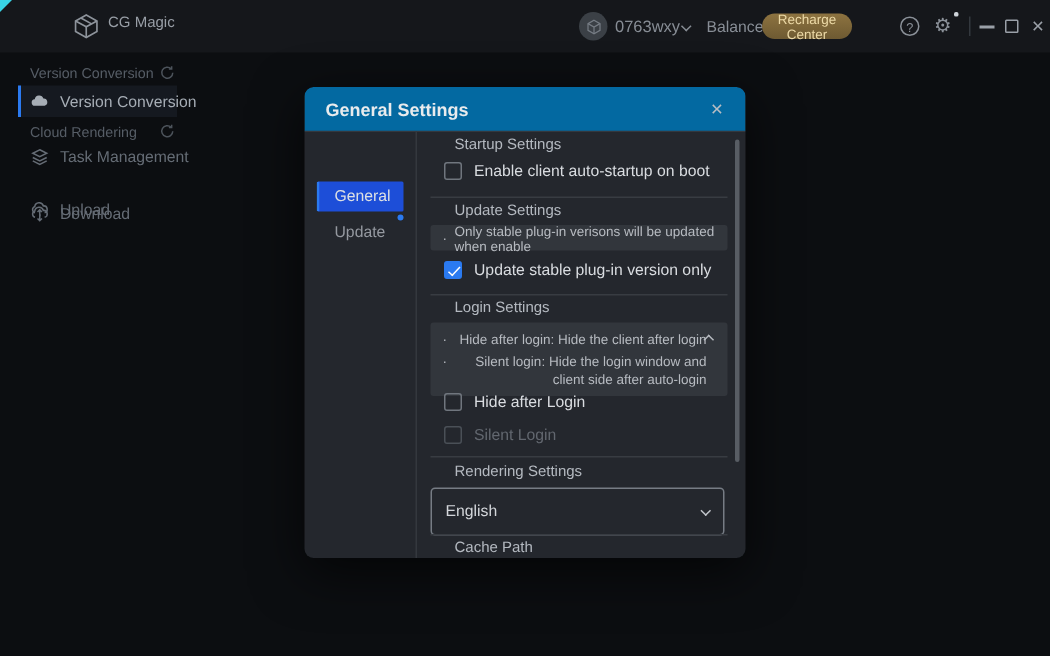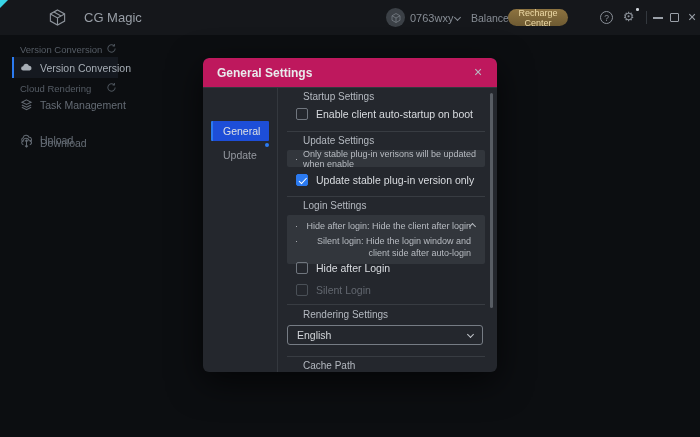--- a/index.html
+++ b/index.html
@@ -5,21 +5,21 @@
   * { margin:0; padding:0; box-sizing:border-box; }
   html,body { width:700px; height:437px; }
   body { font-family:"Liberation Sans","DejaVu Sans",sans-serif; background:#0b0d10; overflow:hidden; }
   .app { position:relative; width:700px; height:437px; background:#0c0e11; overflow:hidden; }
 
   
   .topbar { position:absolute; left:0; top:0; width:700px; height:35px; background:#15171b; }
   .corner-tri { position:absolute; left:0; top:0; width:0; height:0;
     border-top:8px solid #38d4e6; border-right:8px solid transparent; }
   .logo { position:absolute; left:48px; top:8px; width:19px; height:19px; color:#8d939b; }
-  .app-name { position:absolute; left:84px; top:10px; font-size:13px; color:#989ea6; }
+  .app-name { position:absolute; left:72px; top:10px; font-size:10px; color:#989ea6; }
   .avatar { position:absolute; left:386px; top:8px; width:19px; height:19px; border-radius:50%;
     background:#3b4046; display:flex; align-items:center; justify-content:center; color:#777d85; }
   .username { position:absolute; left:410px; top:12px; font-size:11px; color:#878d95; }
   .user-caret { position:absolute; left:455px; top:15px; color:#878d95; }
   .balance { position:absolute; left:471px; top:12px; font-size:10.5px; color:#878d95; }
   .recharge { position:absolute; left:508px; top:9px; width:60px; height:17px; border-radius:9px;
     background:linear-gradient(180deg,#8d7340,#6e5a32); border:none; color:#ecd9a6;
     font-size:9px; font-family:inherit; display:flex; align-items:center; justify-content:center; cursor:pointer; }
   .help-btn { position:absolute; left:600px; top:11px; width:13px; height:13px; border-radius:50%;
     border:1px solid #8a9098; color:#8a9098; font-size:8.5px; display:flex; align-items:center; justify-content:center; }
@@ -36,21 +36,21 @@
   .side-sec-icon { position:absolute; left:106px; width:11px; height:11px; color:#4c535b; }
   .side-item { position:absolute; left:12px; width:106px; height:19px; display:flex; align-items:center; cursor:pointer; color:#656c75; }
   .side-item .icn { width:13px; height:13px; margin-left:8px; flex:none; }
   .side-item .lbl { margin-left:7px; font-size:10.5px; white-space:nowrap; }
   .side-item.active { height:21px; background:#151920; border-left:2px solid #2b7af0; color:#a6adb5; }
   .side-item.active .icn { margin-left:6px; }
 
   
   .modal { position:absolute; left:203px; top:58px; width:294px; height:314px; background:#24272d;
     border-radius:6px; box-shadow:0 10px 34px rgba(0,0,0,.65); overflow:hidden; }
-  .m-header { position:absolute; left:0; top:0; width:100%; height:30px; background:#be185d;
+  .m-header { position:absolute; left:0; top:0; width:100%; height:30px; background:#0369a1;
     border-bottom:1px solid #34383e; border-radius:6px 6px 0 0; }
   .m-title { position:absolute; left:14px; top:8px; font-size:12px; font-weight:bold; color:#e9ebed; }
   .m-close { position:absolute; right:11px; top:5px; width:16px; height:18px; color:#b8bdc3; font-size:14px; line-height:18px; text-align:center; cursor:pointer; }
   .m-nav { position:absolute; left:0; top:30px; bottom:0; width:75px; border-right:1px solid #34383e; }
   .m-nav-item { position:absolute; left:8px; width:58px; height:20px; display:flex; align-items:center;
     padding-left:12px; font-size:10.5px; color:#9599a0; cursor:pointer; }
   .m-nav-item.sel { background:#1d4ed8; border-left:2px solid #2b7af0; padding-left:10px; color:#dde0e3; border-radius:1px; }
   .m-nav-dot { position:absolute; left:62px; top:55px; width:4px; height:4px; border-radius:50%; background:#2b7af0; }
 
   .sec-label { position:absolute; left:84px; font-size:10px; color:#b4b9c0;margin-left:16px; }
@@ -69,21 +69,21 @@
   .hint-row::before, .hint-line::before { content:"·"; margin-right:5px; color:#b7bbc1; }
   .hint-box { position:absolute; left:84px; width:198px; background:#32363c; border-radius:2px; padding:5px 8px 5px 8px; }
   .hint-line { display:flex; font-size:9px; color:#b7bbc1; line-height:12px; }
   .hint-line + .hint-line { margin-top:3px; }
   .hint-line .txt { width:168px; }
   .caret { display:inline-block; width:5px; height:5px; border-right:1.2px solid currentColor; border-bottom:1.2px solid currentColor; }
   .caret.up { transform:rotate(-135deg); }
   .caret.down { transform:rotate(45deg); }
   .box-caret { position:absolute; right:10px; top:9px; color:#b7bbc1; cursor:pointer; }
 
-  .select { position:absolute; left:84px; width:196px; height:20px; border:1px solid #767c84; border-radius:3px;
+  .select { position:absolute; left:84px; width:196px; height:32px; border:1px solid #767c84; border-radius:3px;
     display:flex; align-items:center; padding:0 9px; font-size:10.5px; color:#d3d6da; cursor:pointer; }
   .select .caret { margin-left:auto; margin-top:-2px; color:#c3c7cc; }
 
   .m-scroll { position:absolute; right:4px; top:35px; width:3px; height:215px; background:#585d64; border-radius:2px; cursor:pointer; }
 
   svg { display:block; }
 </style>
 </head>
 <body>
 

